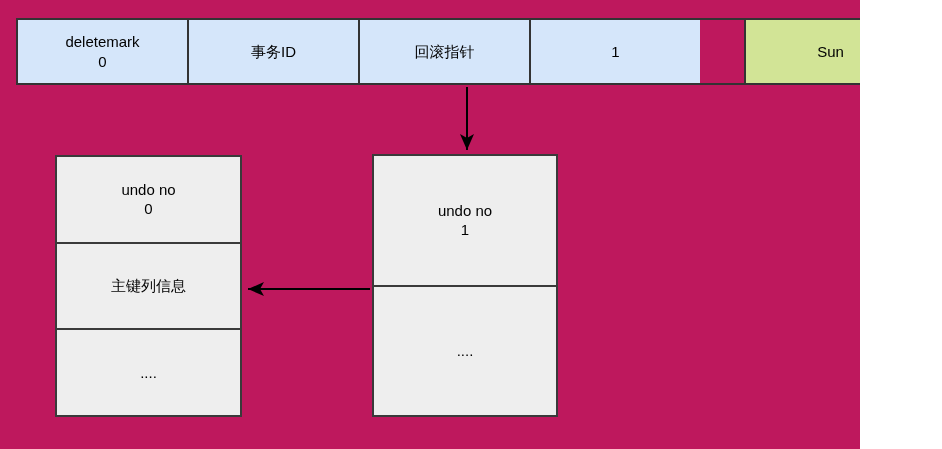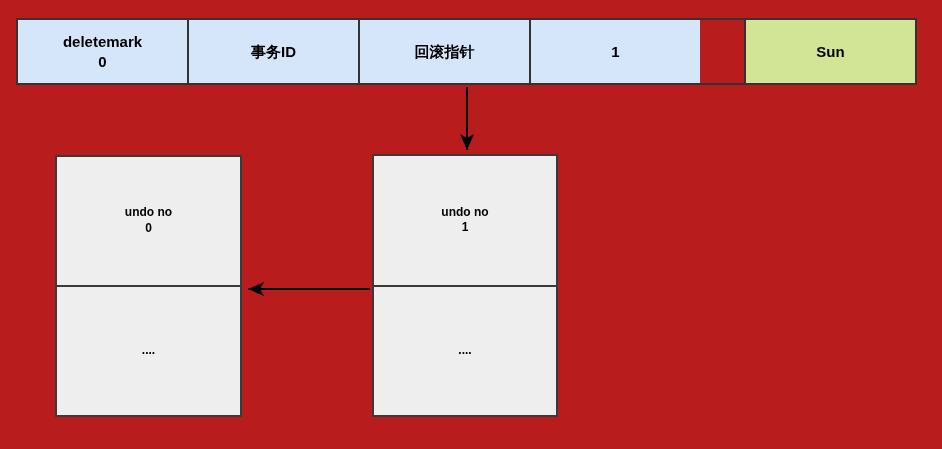--- a/index.html
+++ b/index.html
@@ -4,25 +4,24 @@
 <style>
   html, body {
     margin: 0;
     padding: 0;
     background: #ffffff;
     font-family: "Liberation Sans", "DejaVu Sans", sans-serif;
     color: #000000;
   }
   .canvas {
     position: relative;
-    width: 942px;
+    width: 860px;
     height: 449px;
-    background: #b91c1c;
+    background: #be185d;
     overflow: hidden;
-    font-weight: bold;
   }
   
   .record-row {
     position: absolute;
     left: 16px;
     top: 18px;
     width: 901px;
     height: 67px;
     display: flex;
     border: 2px solid var(--border, #333333);
@@ -55,21 +54,21 @@
   }
   .undo-box.left  { left: 55px;  top: 155px; width: 187px; height: 262px; }
   .undo-box.right { left: 372px; top: 154px; width: 186px; height: 263px; }
   .box-row {
     flex: 1 1 0;
     display: flex;
     align-items: center;
     justify-content: center;
     text-align: center;
     white-space: pre-line;
-    font-size: 12px;
+    font-size: 15px;
     line-height: 1.3;
     border-top: 2px solid var(--box-border, #3a3a3a);
     box-sizing: border-box;
   }
   .box-row:first-child { border-top: none; }
 
   
   .arrows {
     position: absolute;
     left: 0;
@@ -89,20 +88,21 @@
 0</div>
     <div class="cell blue">事务ID</div>
     <div class="cell blue">回滚指针</div>
     <div class="cell blue">1</div>
     <div class="cell green">Sun</div>
   </div>
 
   <div class="undo-box left">
     <div class="box-row">undo no
 0</div>
+    <div class="box-row">主键列信息</div>
     <div class="box-row">....</div>
   </div>
 
   <div class="undo-box right">
     <div class="box-row">undo no
 1</div>
     <div class="box-row">....</div>
   </div>
 
   <svg class="arrows" viewBox="0 0 942 449" xmlns="http://www.w3.org/2000/svg">

